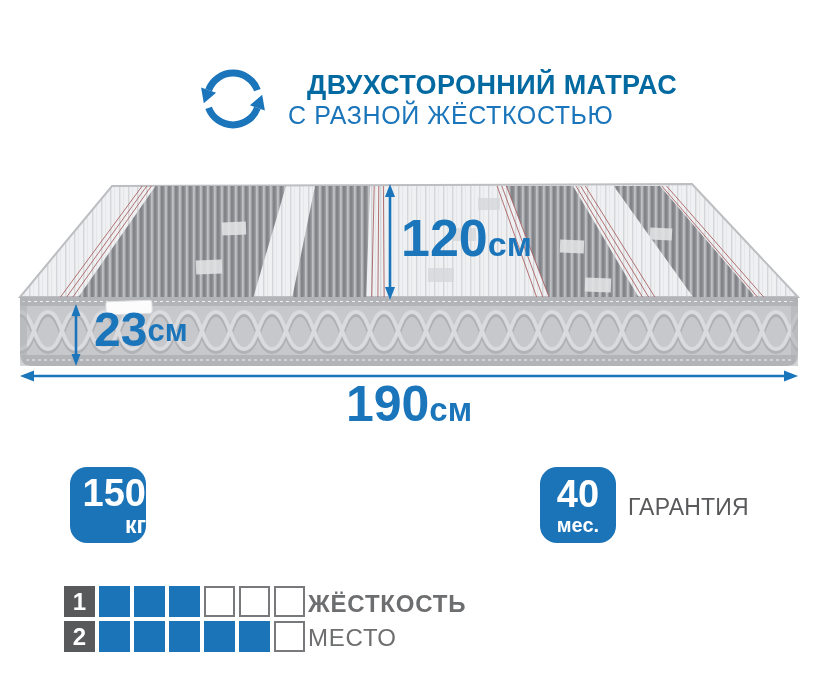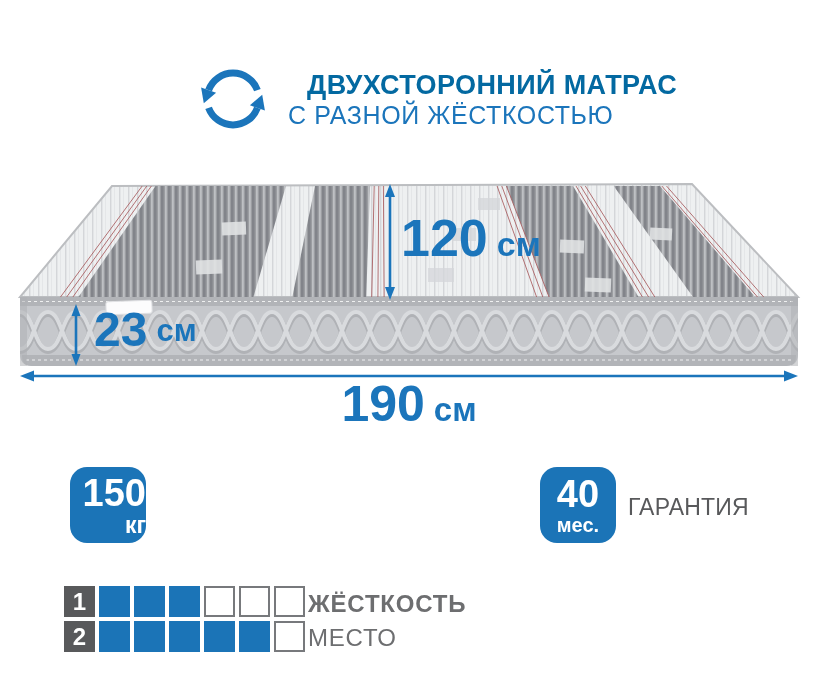--- a/index.html
+++ b/index.html
@@ -5,21 +5,21 @@
   html,body{margin:0;padding:0;background:#ffffff;}
   .page{position:relative;width:816px;height:700px;background:#ffffff;overflow:hidden;
         font-family:"Liberation Sans",sans-serif;}
   .abs{position:absolute;}
 
   
   .title{left:288px;top:70px;font-size:27px;font-weight:bold;color:#0369a1;letter-spacing:.4px;margin-left:19px;}
   .subtitle{left:288px;top:101px;font-size:25px;font-weight:400;color:#1b75bb;letter-spacing:.6px;}
 
   
-  .dim{display:flex;align-items:baseline;gap:9px;color:#1b75bb;font-weight:bold;white-space:nowrap;}
+  .dim{display:flex;align-items:baseline;color:#1b75bb;font-weight:bold;white-space:nowrap;}
   .dim .v{font-size:52px;line-height:1;}
   .dim .u{font-size:34px;line-height:1;}
   .dim-120{left:401px;top:212px;}
   .dim-23{left:94px;top:306px;align-items:center;}
   .dim-23 .v{font-size:48px;} .dim-23 .u{font-size:31px;}
   .dim-190{left:259px;top:379px;width:300px;justify-content:center;}
   .dim-190 .v{font-size:50px;} .dim-190 .u{font-size:33px;}
 
   
   .badge{width:76px;height:76px;border-radius:17px;background:#1b74b7;color:#ffffff;

